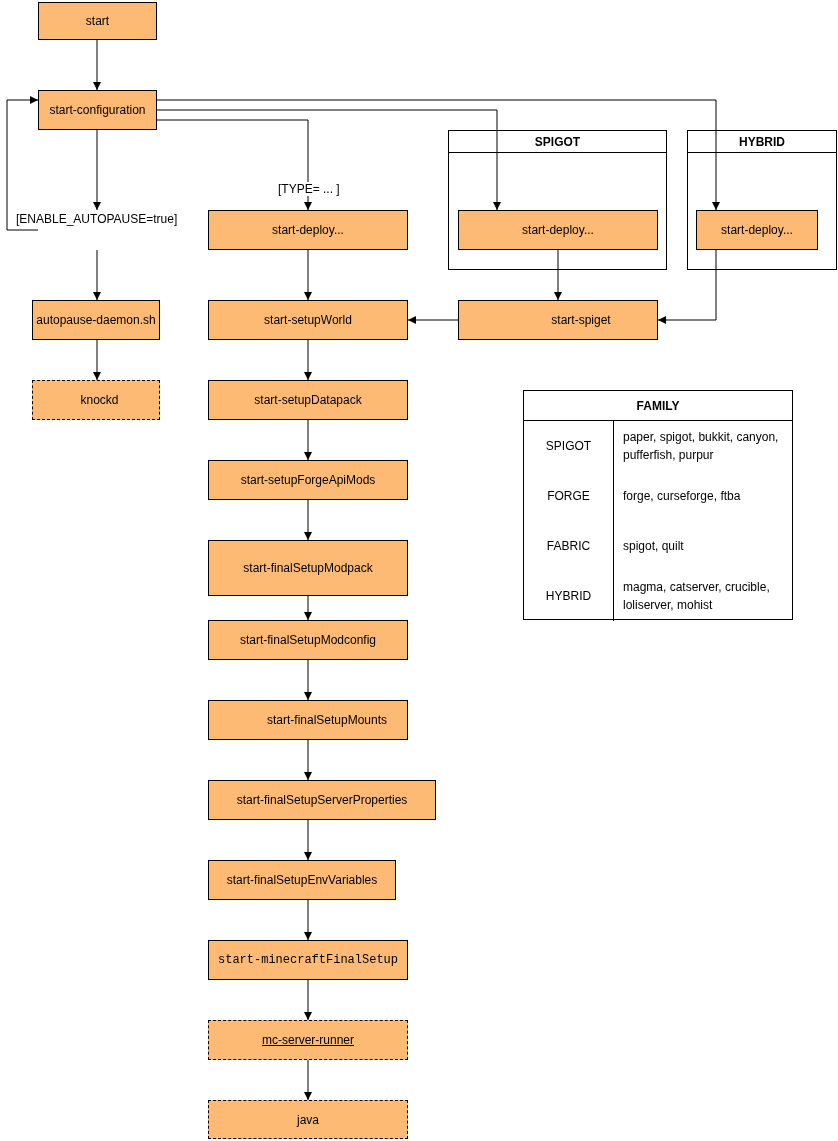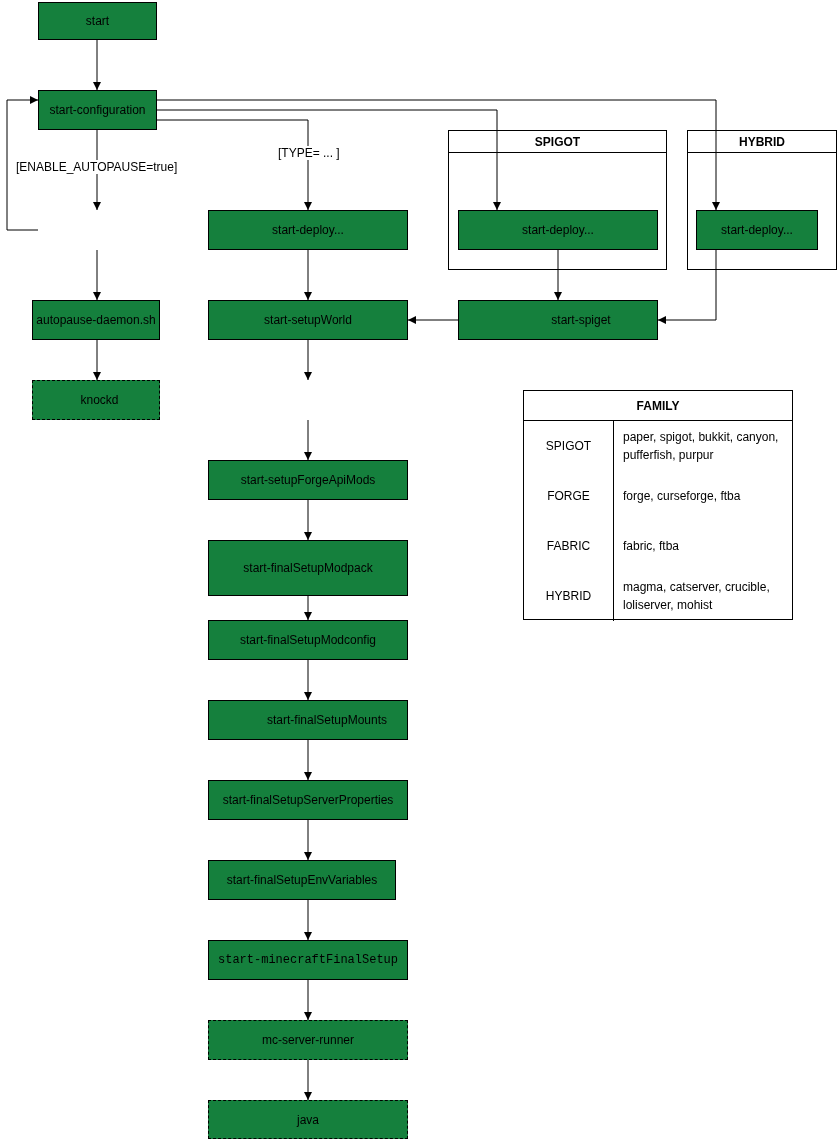--- a/index.html
+++ b/index.html
@@ -3,57 +3,57 @@
 <meta charset="utf-8">
 <style>
   html,body{margin:0;padding:0;background:#fff;}
   .canvas{
     position:relative;width:838px;height:1141px;background:#ffffff;
     font-family:"Liberation Sans",sans-serif;font-size:12px;color:#000;
     overflow:hidden;
   }
   .edges{position:absolute;left:0;top:0;z-index:2;pointer-events:none;}
   .node{
-    position:absolute;box-sizing:border-box;background:#15803d;
+    position:absolute;box-sizing:border-box;background:#fdba74;
     border:1px solid #000;display:flex;align-items:center;justify-content:center;
     text-align:center;z-index:3;padding:0 2px;line-height:14px;
   }
   .dashed{border-style:dashed;}
   .group{position:absolute;box-sizing:border-box;border:1px solid #000;background:#fff;z-index:1;}
   .group-header{
     box-sizing:border-box;height:22px;border-bottom:1px solid #000;
     display:flex;align-items:center;justify-content:center;font-weight:bold;
   }
-  .edge-label{position:absolute;z-index:4;background:#fff;padding:0 2px;white-space:nowrap;line-height:14px;}
+  .edge-label{position:absolute;z-index:4;background:#fff;padding:0 2px;white-space:nowrap;line-height:14px;margin-top:36px;}
   
   #n-start{left:38px;top:2px;width:119px;height:38px;}
   #n-start-configuration{left:38px;top:90px;width:119px;height:40px;}
   #n-start-autopause{left:38px;top:210px;width:119px;height:40px;}
   #n-autopause-daemon{left:32px;top:300px;width:128px;height:40px;}
   #n-knockd{left:32px;top:380px;width:128px;height:40px;padding-left:9px;}
   #n-start-deploy-main{left:208px;top:210px;width:200px;height:40px;}
   #n-start-setup-world{left:208px;top:300px;width:200px;height:40px;}
   #n-start-setup-datapack{left:208px;top:380px;width:200px;height:40px;}
   #n-start-setup-forge-api-mods{left:208px;top:460px;width:200px;height:40px;}
   #n-start-final-setup-modpack{left:208px;top:540px;width:200px;height:56px;}
   #n-start-final-setup-modconfig{left:208px;top:620px;width:200px;height:40px;text-align:right;}
   #n-start-final-setup-mounts{left:208px;top:700px;width:200px;height:40px;padding-left:40px;}
-  #n-start-final-setup-server-properties{left:208px;top:780px;width:200px;height:40px;}
+  #n-start-final-setup-server-properties{left:208px;top:780px;width:228px;height:40px;}
   #n-start-final-setup-env-variables{left:208px;top:860px;width:188px;height:40px;}
   #n-start-minecraft-final-setup{left:208px;top:940px;width:200px;height:40px;font-family:Liberation Mono, monospace;}
-  #n-mc-server-runner{left:208px;top:1020px;width:200px;height:40px;}
+  #n-mc-server-runner{left:208px;top:1020px;width:200px;height:40px;text-decoration:underline;}
   #n-java{left:208px;top:1100px;width:200px;height:39px;}
   #n-start-deploy-spigot{left:458px;top:210px;width:200px;height:40px;}
   #n-start-deploy-hybrid{left:696px;top:210px;width:122px;height:40px;}
   #n-start-spiget{left:458px;top:300px;width:200px;height:40px;padding-left:48px;}
   
   #g-spigot{left:448px;top:130px;width:219px;height:140px;}
   #g-hybrid{left:687px;top:130px;width:150px;height:140px;}
   
-  #lbl-enable-autopause{left:14px;top:160px;}
+  #lbl-enable-autopause{left:14px;top:176px;}
   #lbl-type{left:276px;top:146px;}
   
   #family-table{
     position:absolute;left:523px;top:390px;width:270px;height:230px;
     box-sizing:border-box;border:1px solid #000;background:#fff;z-index:3;
   }
   .ft-header{
     height:30px;box-sizing:border-box;border-bottom:1px solid #000;
     display:flex;align-items:center;justify-content:center;font-weight:bold;
   }
@@ -112,20 +112,21 @@
   <div class="node" id="n-start-configuration">start-configuration</div>
   <div class="node" id="n-autopause-daemon">autopause-daemon.sh</div>
   <div class="node dashed" id="n-knockd">knockd</div>
 
   <div class="node" id="n-start-deploy-main">start-deploy...</div>
   <div class="node" id="n-start-deploy-spigot">start-deploy...</div>
   <div class="node" id="n-start-deploy-hybrid">start-deploy...</div>
   <div class="node" id="n-start-spiget">start-spiget</div>
 
   <div class="node" id="n-start-setup-world">start-setupWorld</div>
+  <div class="node" id="n-start-setup-datapack">start-setupDatapack</div>
   <div class="node" id="n-start-setup-forge-api-mods">start-setupForgeApiMods</div>
   <div class="node" id="n-start-final-setup-modpack">start-finalSetupModpack</div>
   <div class="node" id="n-start-final-setup-modconfig">start-finalSetupModconfig</div>
   <div class="node" id="n-start-final-setup-mounts">start-finalSetupMounts</div>
   <div class="node" id="n-start-final-setup-server-properties">start-finalSetupServerProperties</div>
   <div class="node" id="n-start-final-setup-env-variables">start-finalSetupEnvVariables</div>
   <div class="node" id="n-start-minecraft-final-setup">start-minecraftFinalSetup</div>
   <div class="node dashed" id="n-mc-server-runner">mc-server-runner</div>
   <div class="node dashed" id="n-java">java</div>
 
@@ -138,21 +139,21 @@
       <div class="ft-row">
         <div class="ft-key">SPIGOT</div>
         <div class="ft-val">paper, spigot, bukkit, canyon, pufferfish, purpur</div>
       </div>
       <div class="ft-row">
         <div class="ft-key">FORGE</div>
         <div class="ft-val">forge, curseforge, ftba</div>
       </div>
       <div class="ft-row">
         <div class="ft-key">FABRIC</div>
-        <div class="ft-val">fabric, ftba</div>
+        <div class="ft-val">spigot, quilt</div>
       </div>
       <div class="ft-row">
         <div class="ft-key">HYBRID</div>
         <div class="ft-val">magma, catserver, crucible, loliserver, mohist</div>
       </div>
     </div>
   </div>
 
 </div>
 

